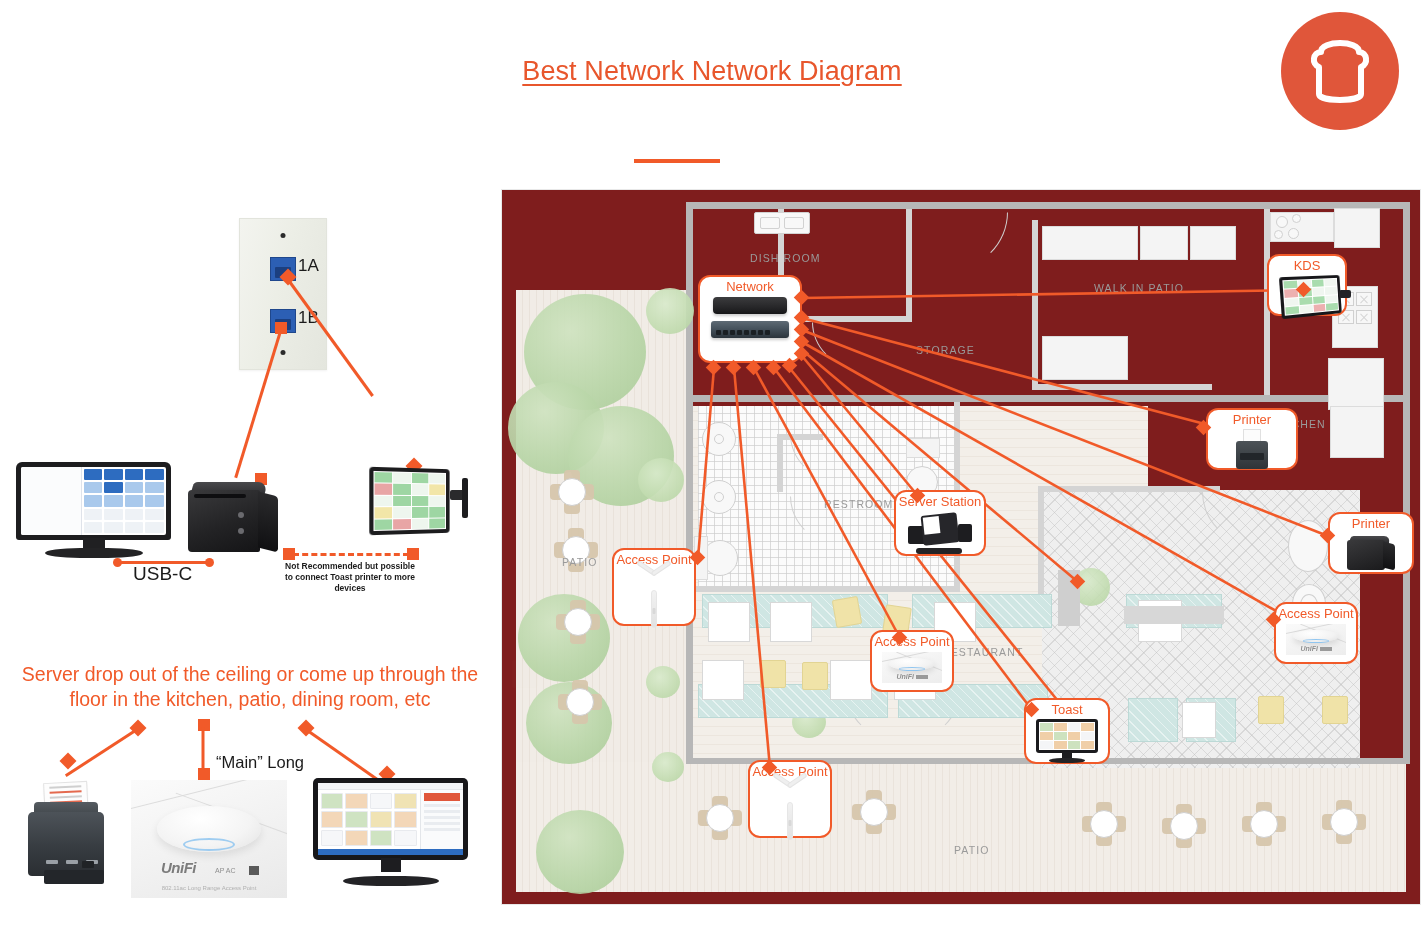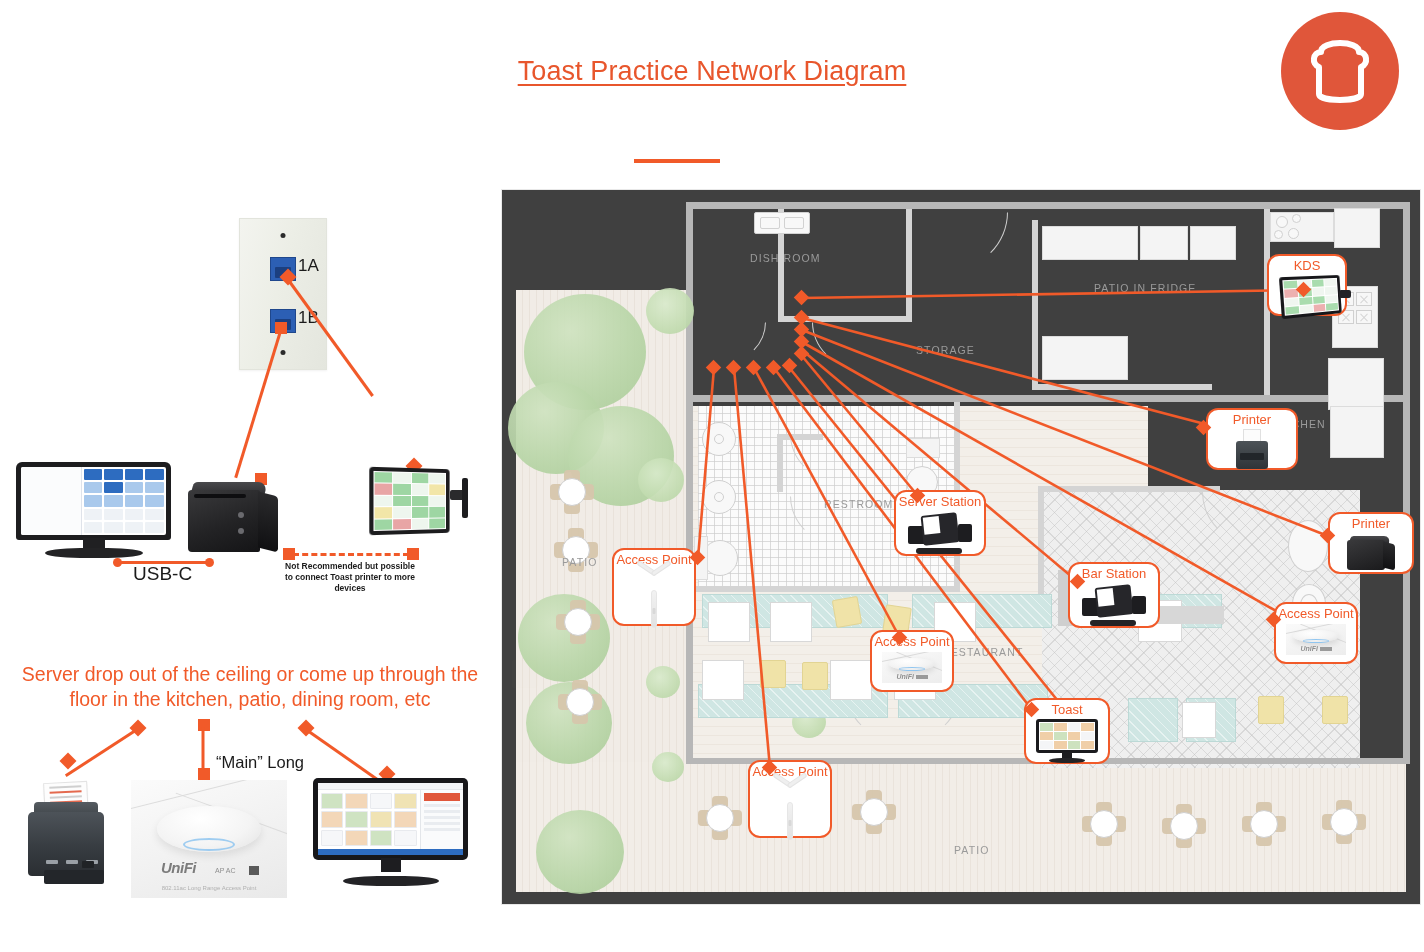--- a/index.html
+++ b/index.html
@@ -218,21 +218,21 @@
   .sq { position:absolute; width:12px; height:12px; background:#f15a29; }
   .sq.rot { transform:rotate(45deg); }
   .dot { position:absolute; width:9px; height:9px; border-radius:50%; background:#f15a29; }
   .seg { position:absolute; height:3px; background:#f15a29; transform-origin:0 50%; }
   .seg.dash { height:0; border-top:3px dashed #f15a29; background:none; }
 
   
   .orange-rule { position:absolute; left:634px; top:159px; width:86px; height:4px; background:#f15a29; }
   .fp {
     position:absolute; left:501px; top:189px; width:920px; height:716px;
-    background:#404040; border:1px solid #e8e8e8; overflow:hidden;
+    background:#7f1d1d; border:1px solid #e8e8e8; overflow:hidden;
   }
   .fp-inner { position:absolute; inset:0; }
 
   
   .patio-left {
     position:absolute; left:14px; top:100px; width:176px; height:600px;
     background:repeating-linear-gradient(90deg,#f1ece6 0 6px,#e9e2da 6px 7px);
   }
   .patio-bottom {
     position:absolute; left:14px; top:572px; width:890px; height:130px;
@@ -377,21 +377,21 @@
 
   
   .fp-lines { position:absolute; inset:0; z-index:5; pointer-events:none; }
   .fp-sq { position:absolute; width:11px; height:11px; background:#f15a29; transform:rotate(45deg); z-index:7; }
 </style>
 </head>
 <body>
 
 <div class="page">
 
-  <div class="title">Toast Practice Network Diagram</div>
+  <div class="title">Best Network Network Diagram</div>
 
   <div class="toast-logo">
     <svg width="118" height="118" viewBox="0 0 118 118" aria-hidden="true">
       <path d="M40 40 C40 28, 78 28, 78 40 C86 40, 88 52, 80 55 L80 82 C80 90, 38 90, 38 82 L38 55 C30 52, 32 40, 40 40 Z" fill="none" stroke="#ffffff" stroke-width="6" stroke-linejoin="round"></path>
     </svg>
   </div>
 
 
   <div class="wallplate">
     <span class="wp-screw top"></span>
@@ -767,21 +767,21 @@
       <div class="banq pattern" style="left:684px; top:508px; width:50px; height:44px;"></div>
       <div class="dtable" style="left:680px; top:512px; width:34px; height:36px;"></div>
       <div class="chair-y" style="left:820px; top:506px; width:26px; height:28px;"></div>
       <div class="chair-y" style="left:818px; top:436px; width:26px; height:28px;"></div>
       <div class="chair-y" style="left:756px; top:506px; width:26px; height:28px;"></div>
 
       <div class="fixture" style="left:622px; top:416px; width:100px; height:18px; background:#d7d7d7; border:none;"></div>
       <div class="fixture" style="left:556px; top:380px; width:22px; height:56px; background:#cfcfcf; border:none;"></div>
 
       <div class="room-lbl" style="left:248px; top:62px;">DISH ROOM</div>
-      <div class="room-lbl" style="left:592px; top:92px;">PATIO IN FRIDGE</div>
+      <div class="room-lbl" style="left:592px; top:92px;">WALK IN PATIO</div>
       <div class="room-lbl" style="left:414px; top:154px;">STORAGE</div>
       <div class="room-lbl" style="left:770px; top:228px;">KITCHEN</div>
       <div class="room-lbl" style="left:322px; top:308px;">RESTROOM</div>
       <div class="room-lbl" style="left:60px; top:366px;">PATIO</div>
       <div class="room-lbl" style="left:440px; top:456px;">RESTAURANT</div>
       <div class="room-lbl" style="left:452px; top:654px;">PATIO</div>
 
       <svg class="fp-lines" width="920" height="716" viewBox="0 0 920 716">
         <g stroke="#f15a29" stroke-width="2.6" fill="none">
 
@@ -815,20 +815,38 @@
       <span class="fp-sq" style="left:696px; top:232px;"></span>
       <span class="fp-sq" style="left:820px; top:340px;"></span>
       <span class="fp-sq" style="left:766px; top:424px;"></span>
       <span class="fp-sq" style="left:570px; top:386px;"></span>
       <span class="fp-sq" style="left:410px; top:300px;"></span>
       <span class="fp-sq" style="left:190px; top:362px;"></span>
       <span class="fp-sq" style="left:262px; top:572px;"></span>
       <span class="fp-sq" style="left:392px; top:442px;"></span>
       <span class="fp-sq" style="left:524px; top:514px;"></span>
 
+      <div class="node" style="left:196px; top:85px; width:104px; height:88px;">
+        <span class="nlabel">Network</span>
+        <span class="nart">
+          <span class="mini-router"></span>
+          <span class="mini-switch">
+              <span class="ports">
+                <i></i>
+                <i></i>
+                <i></i>
+                <i></i>
+                <i></i>
+                <i></i>
+                <i></i>
+                <i></i>
+              </span>
+            </span>
+        </span>
+      </div>
 
       <div class="node" style="left:765px; top:64px; width:80px; height:62px;">
         <span class="nlabel">KDS</span>
         <span class="nart">
           <span class="mini-kds">
             <span class="scr">
                 <span class="g">
               <i class="gr"></i>
                   <i></i>
                   <i class="gr"></i>
@@ -868,31 +886,20 @@
         <span class="nart">
           <span class="mini-pos">
             <span class="cash"></span>
             <span class="tab"><span class="sc"><span class="hd"></span><span class="ln"></span><span class="ln"></span><span class="ln"></span><span class="ln"></span></span></span>
             <span class="cash2"></span>
               <span class="bs"></span>
           </span>
         </span>
       </div>
 
-      <div class="node" style="left:566px; top:372px; width:92px; height:66px;">
-        <span class="nlabel">Bar Station</span>
-        <span class="nart">
-          <span class="mini-pos">
-            <span class="cash"></span>
-            <span class="tab"><span class="sc"><span class="hd"></span><span class="ln"></span><span class="ln"></span><span class="ln"></span><span class="ln"></span></span></span>
-            <span class="cash2"></span>
-              <span class="bs"></span>
-          </span>
-        </span>
-      </div>
 
       <div class="node" style="left:826px; top:322px; width:86px; height:62px;">
         <span class="nlabel">Printer</span>
         <span class="nart">
           <span class="mini-cube">
               <span class="t"></span>
               <span class="b"></span>
               <span class="sd"></span>
             </span>
         </span>

